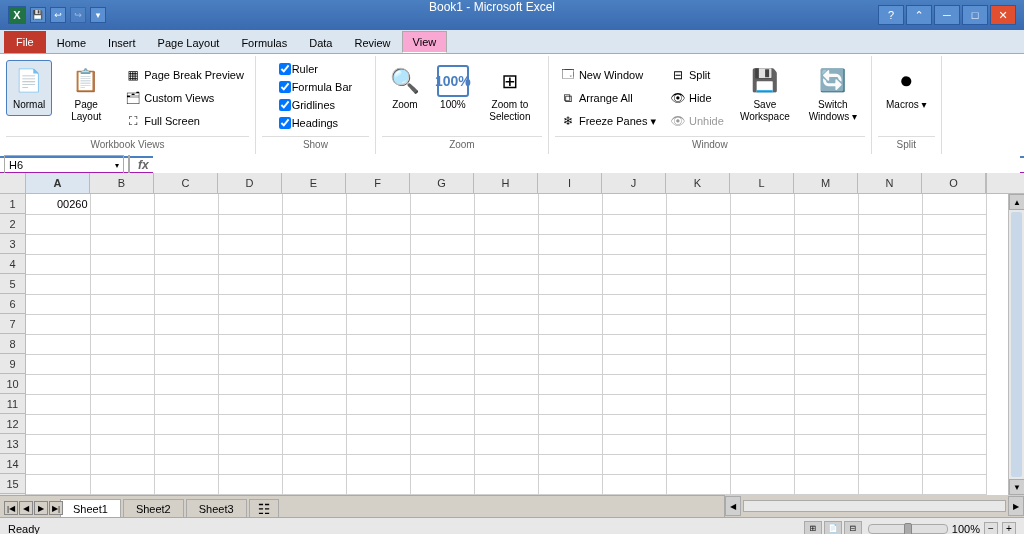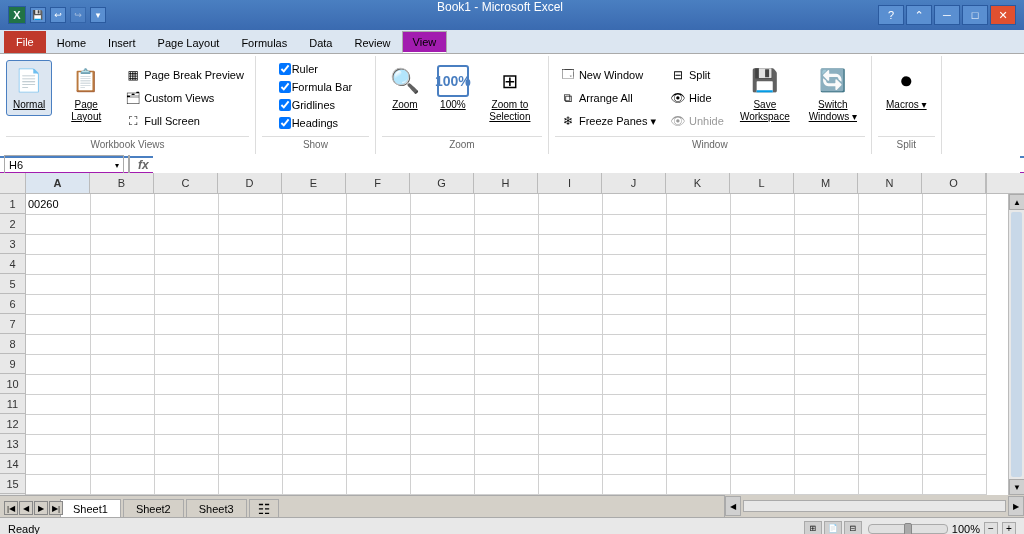--- a/index.html
+++ b/index.html
@@ -9,21 +9,21 @@
     .title-bar {
       height: 30px;
       background: linear-gradient(to bottom, #4a7fc1, #3a6ab0);
       display: flex;
       align-items: center;
       justify-content: space-between;
       padding: 0 8px;
       color: white;
     }
     .title-bar-left { display: flex; align-items: center; gap: 4px; }
-    .title-bar-title { flex: 1; text-align: left; font-size: 12px; font-weight: normal; color: white; position: absolute; left: 50%; transform: translateX(-50%); margin-left: 8px; }
+    .title-bar-title { flex: 1; text-align: left; font-size: 12px; font-weight: normal; color: white; position: absolute; left: 50%; transform: translateX(-50%); }
     .title-bar-controls { display: flex; gap: 2px; }
     .title-btn { width: 26px; height: 20px; background: #5a8fd1; border: 1px solid #2a5a9f; color: white; font-size: 11px; cursor: pointer; display: flex; align-items: center; justify-content: center; }
     .title-btn.close { background: #e05030; }
     .qat-icon { width: 16px; height: 16px; background: #5a8fd1; border: 1px solid #2a5a9f; display: flex; align-items: center; justify-content: center; color: white; font-size: 9px; cursor: pointer; }
 
     
     .menu-bar {
       height: 24px;
       background: #dce6f1;
       display: flex;
@@ -36,21 +36,21 @@
       font-size: 11px;
       cursor: pointer;
       border: 1px solid transparent;
       border-bottom: none;
       background: transparent;
       color: #000;
       height: 22px;
       display: flex; align-items: center;
     }
     .menu-tab.active {
-      background: #a21caf;
+      background: #f9a8d4;
       border-color: #aaa;
       border-bottom: 1px solid white;
       color: #000;
       font-weight: normal;
     }
     .file-tab {
       background: #c0392b;
       color: white;
       padding: 3px 12px;
       height: 22px;
@@ -92,21 +92,21 @@
       align-items: center;
       gap: 2px;
       padding: 4px 6px;
       cursor: pointer;
       border: 1px solid transparent;
       border-radius: 3px;
       min-width: 40px;
     }
     .ribbon-btn-large.active { background: #dce6f1; border-color: #4a7fc1; }
     .ribbon-icon-large { width: 32px; height: 32px; display: flex; align-items: center; justify-content: center; font-size: 20px; }
-    .ribbon-btn-label { font-size: 10px; text-align: center; max-width: 50px; line-height: 1.2; text-decoration: underline; }
+    .ribbon-btn-label { font-size: 10px; text-align: center; max-width: 50px; line-height: 1.2; }
     .ribbon-btn-small {
       display: flex;
       align-items: center;
       gap: 3px;
       padding: 2px 4px;
       cursor: pointer;
       border: 1px solid transparent;
       border-radius: 2px;
       font-size: 11px;
       white-space: nowrap;
@@ -443,21 +443,21 @@
       <div class="row-number">8</div>
       <div class="row-number">9</div>
       <div class="row-number">10</div>
       <div class="row-number">11</div>
       <div class="row-number">12</div>
       <div class="row-number">13</div>
       <div class="row-number">14</div>
       <div class="row-number">15</div>
     </div>
 
-    <div class="grid-area" style="overflow:hidden;">
+    <div class="grid-area" style="overflow:hidden;text-align:right;">
       <table class="grid-table">
         <tbody id="grid-body">
             <tr>
               <td class="grid-cell">00260</td>
               <td class="grid-cell"></td>
               <td class="grid-cell"></td>
               <td class="grid-cell"></td>
               <td class="grid-cell"></td>
               <td class="grid-cell"></td>
               <td class="grid-cell"></td>

